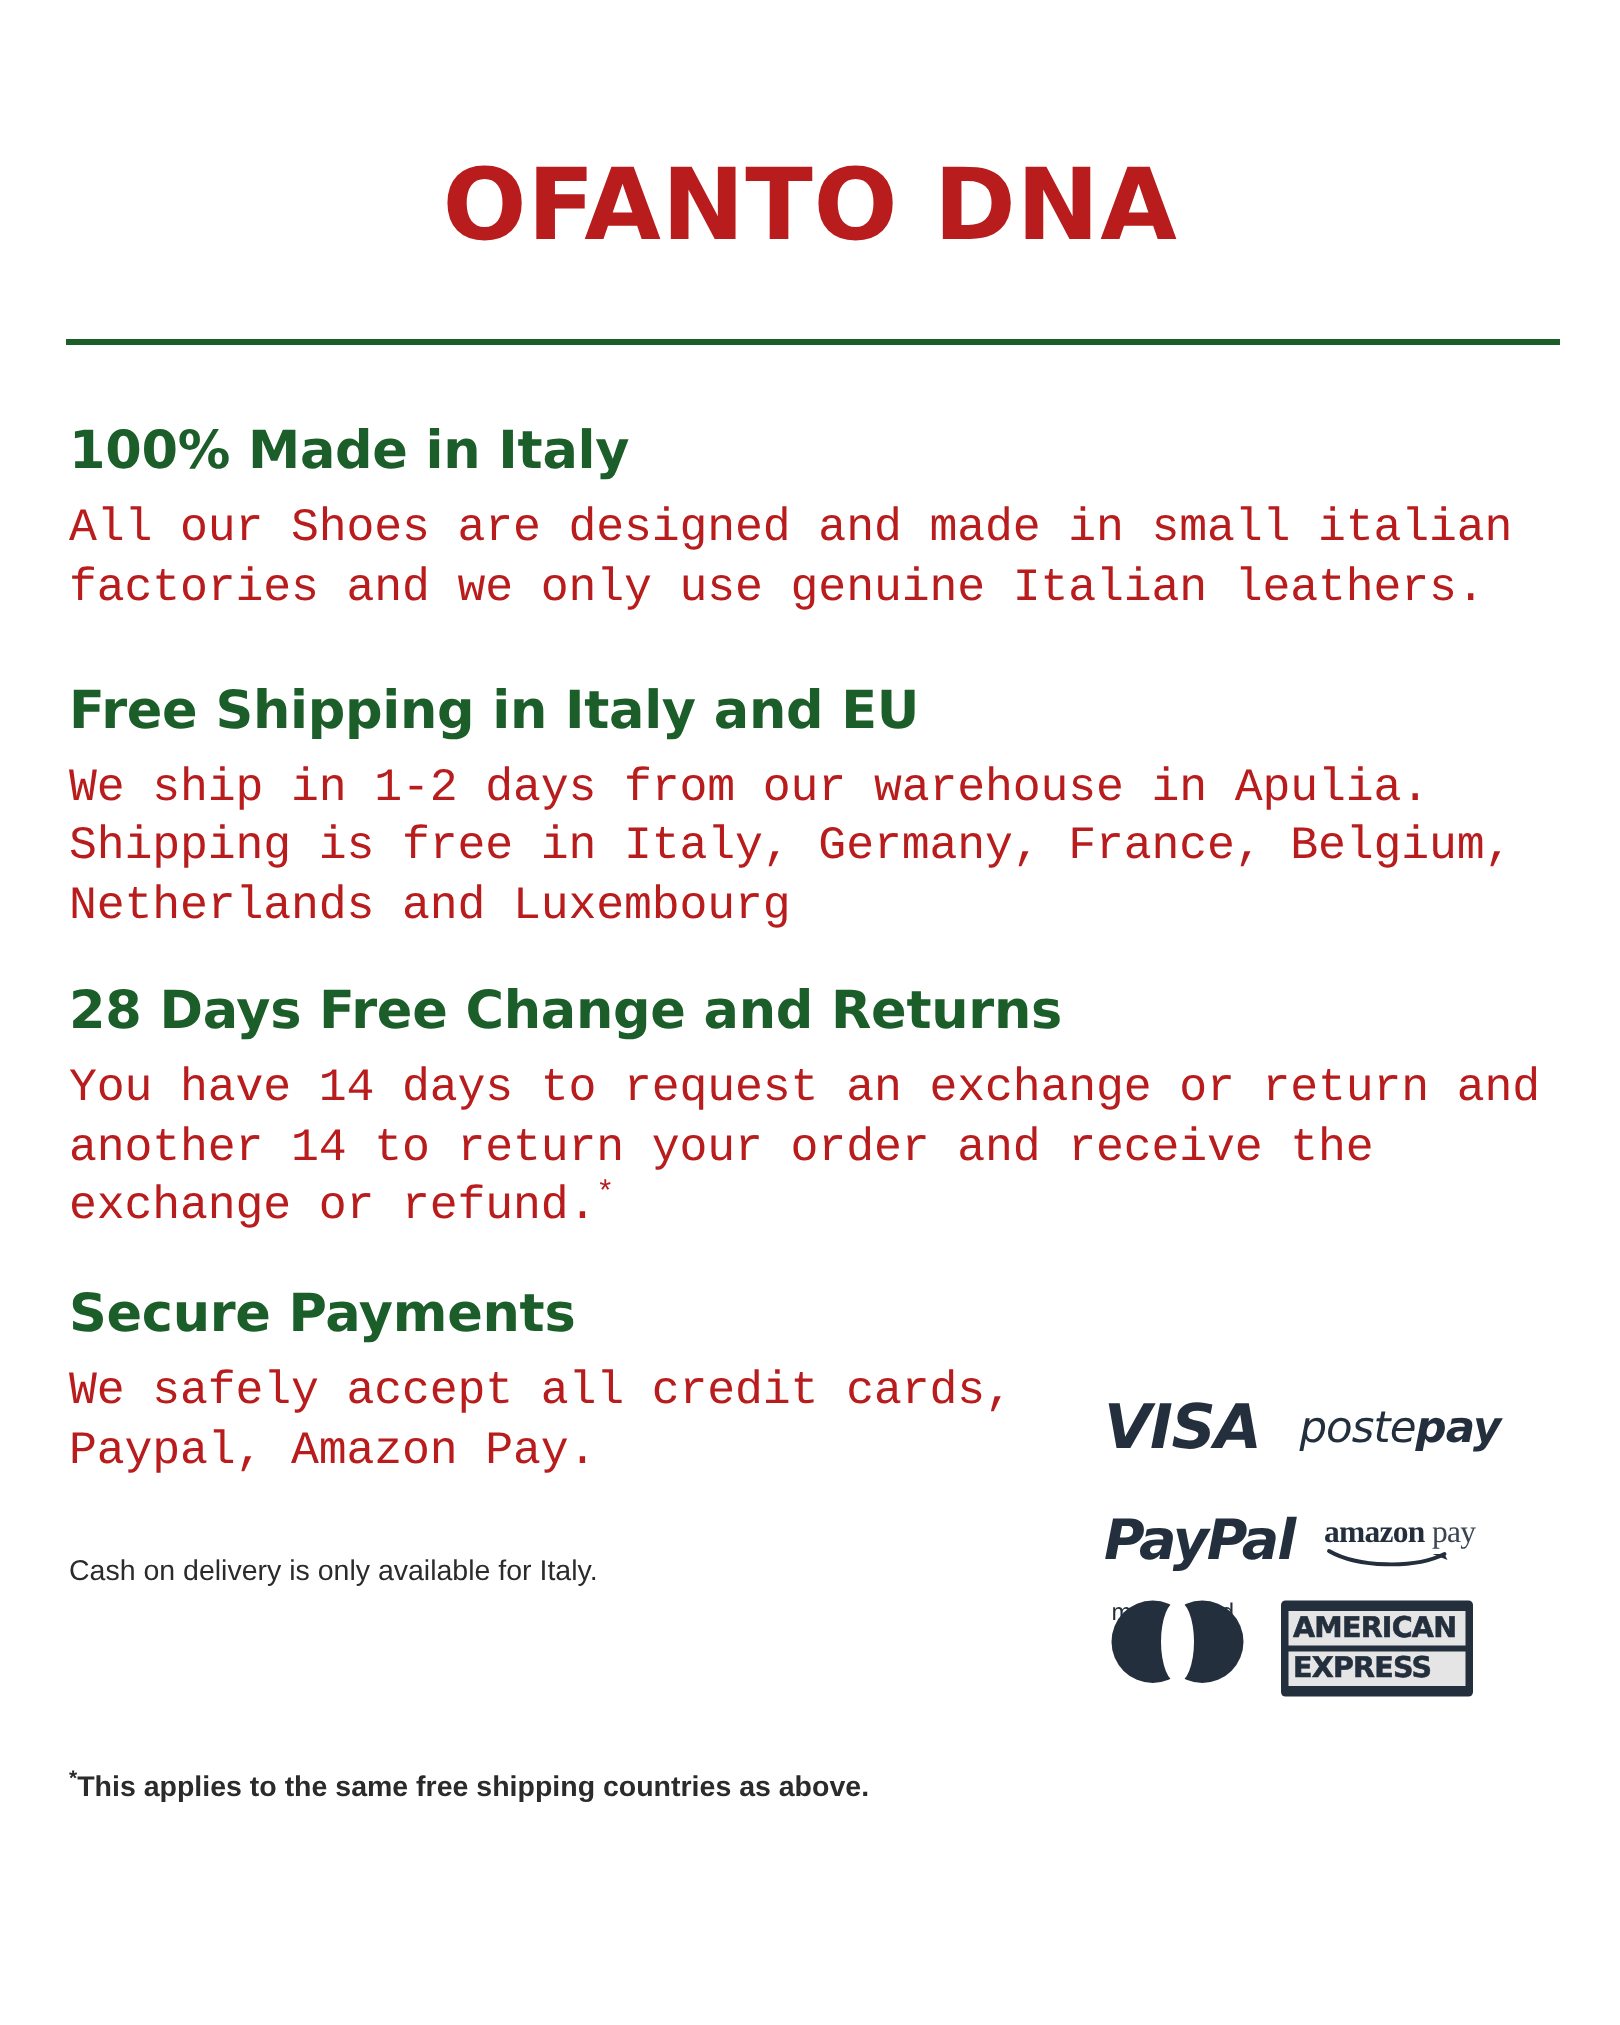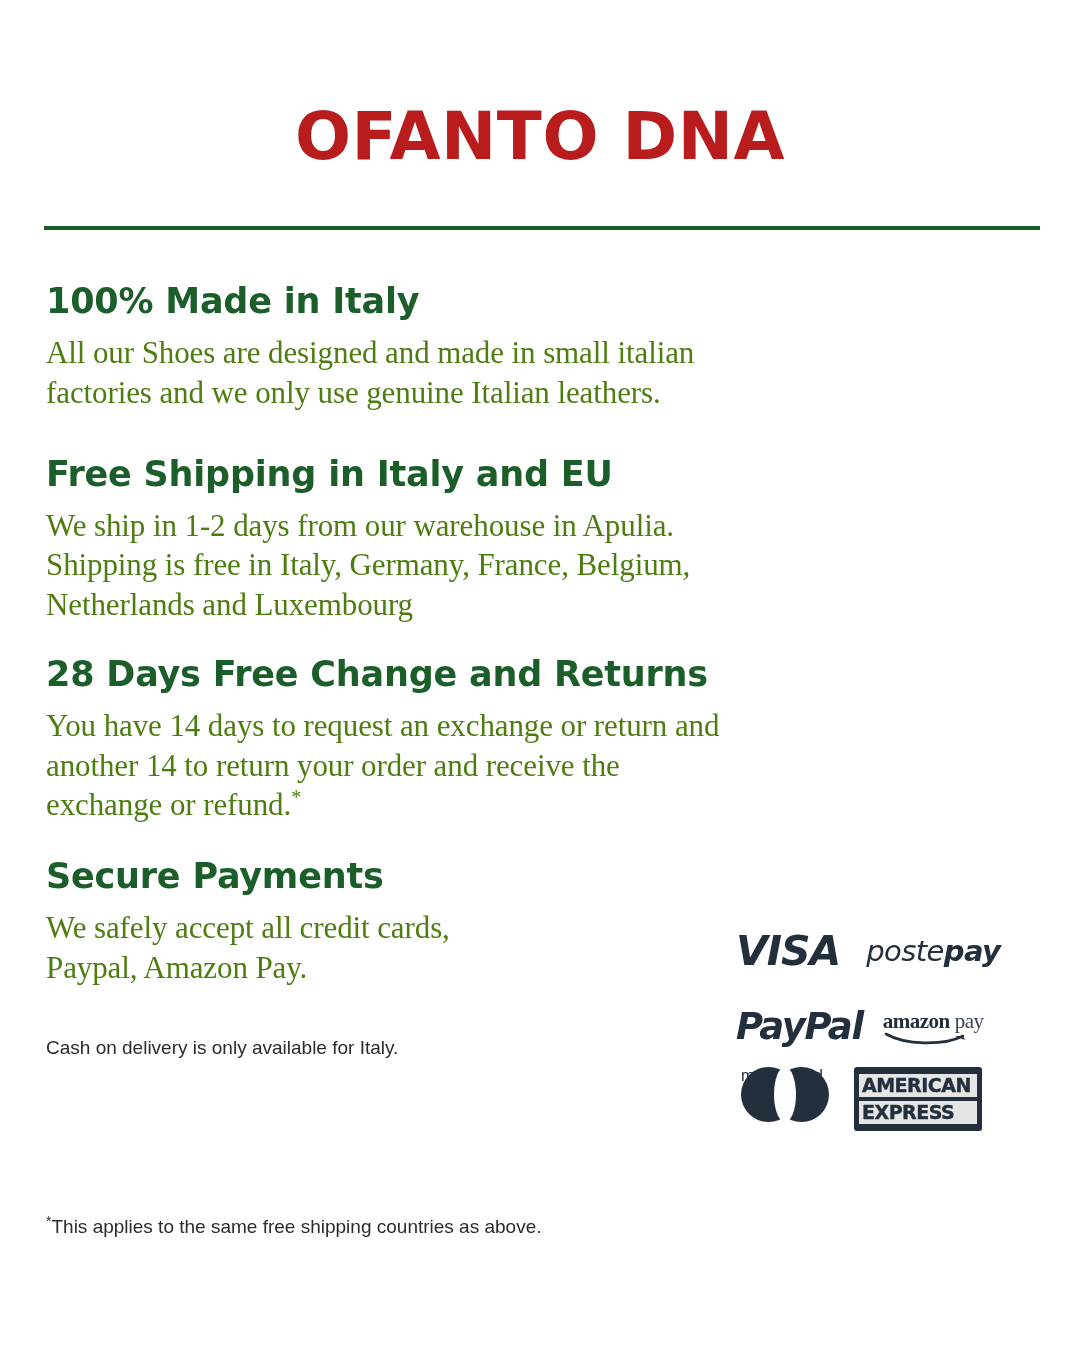--- a/index.html
+++ b/index.html
@@ -57,22 +57,22 @@
   .sec-heading {
     color: #1B5E2A;
     font-family: "DejaVu Sans", sans-serif;
     font-weight: 700;
     font-size: 35px;
     line-height: 1.12;
     letter-spacing: -0.2px;
   }
 
   .sec-body {
-    color: #4d7c0f;
-    font-family: Liberation Serif, serif;
+    color: #b91c1c;
+    font-family: Liberation Mono, monospace;
     font-weight: 400;
     font-size: 31px;
     line-height: 1.28;
     letter-spacing: -0.1px;
     margin-top: 12px;
     white-space: pre-line;
   }
 
   .sec-body .star {
     font-size: 20px;
@@ -95,21 +95,21 @@
 
   .note {
     color: #2b2b2b;
     font-family: "Liberation Sans", sans-serif;
     font-size: 19px;
     line-height: 1.4;
     letter-spacing: 0;
   }
 
   .note-1 { position: absolute; top: 1035px; left: 46px; }
-  .note-2 { position: absolute; top: 1214px; left: 46px; }
+  .note-2 { position: absolute; top: 1179px; left: 46px; font-weight: bold; }
   .note-2 .star {
     font-size: 14px;
     vertical-align: super;
     line-height: 0;
   }
 
   
   .logos {
     position: absolute;
     top: 915px;

